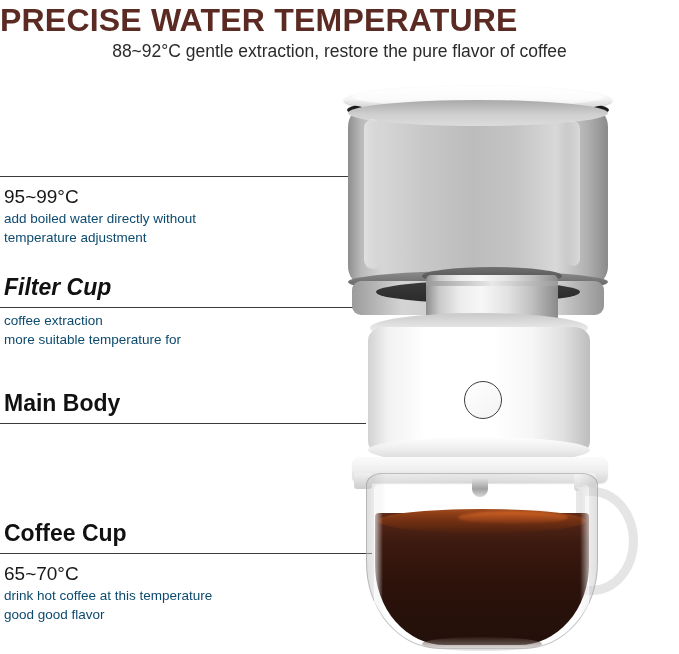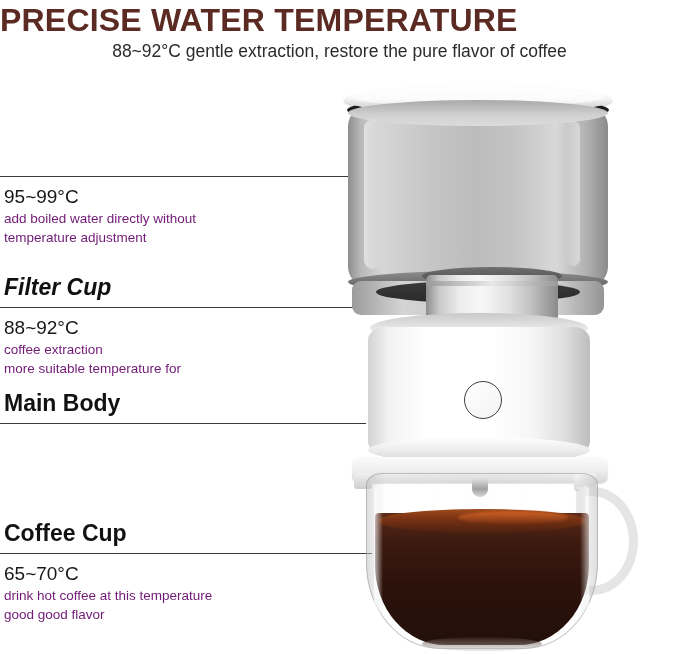--- a/index.html
+++ b/index.html
@@ -56,21 +56,21 @@
   }
   .callout-temp {
     font-size: 19px;
     color: #171717;
     line-height: 25px;
     margin-top: 4px;
     white-space: nowrap;
   }
   .callout-desc {
     font-size: 13.5px;
-    color: #701a75;
+    color: #0c4a6e;
     line-height: 18px;
     margin-top: 1px;
     white-space: nowrap;
   }
 
   
   .leader {
     position: absolute;
     left: 0;
     height: 1px;
@@ -377,21 +377,20 @@
   <div class="callout" style="top:180px;">
     <div class="callout-temp">95~99°C</div>
     <div class="callout-desc">add boiled water directly without</div>
     <div class="callout-desc">temperature adjustment</div>
   </div>
 
   <div class="callout" style="top:274px;font-style:italic;">
     <div class="callout-title">Filter Cup</div>
   </div>
   <div class="callout" style="top:311px;">
-    <div class="callout-temp">88~92°C</div>
     <div class="callout-desc">coffee extraction</div>
     <div class="callout-desc">more suitable temperature for</div>
   </div>
 
   <div class="callout" style="top:390px;">
     <div class="callout-title">Main Body</div>
   </div>
 
   <div class="callout" style="top:520px;">
     <div class="callout-title">Coffee Cup</div>

